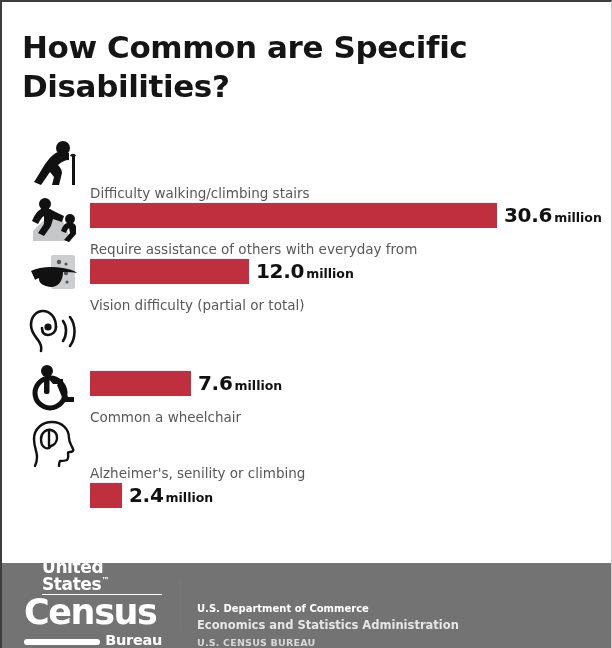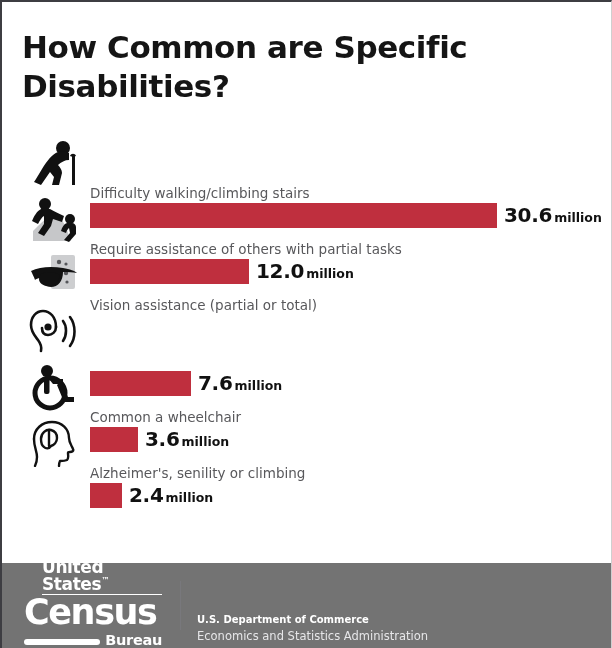--- a/index.html
+++ b/index.html
@@ -184,21 +184,21 @@
     color: #ffffff;
   }
   .agency-1 {
     font-size: 10px;
     font-weight: bold;
     font-family: "DejaVu Sans", sans-serif;
     margin-bottom: 4px;
   }
   .agency-2 {
     font-size: 11.5px;
-    font-weight: normal;
+    font-weight: bold;
     color: #e6e6e8;
     font-family: "DejaVu Sans", sans-serif;
     margin-bottom: 5px;
   }
   .agency-3 {
     font-size: 9.5px;
     font-weight: bold;
     letter-spacing: 0.2px;
     color: #d8d8da;
     font-family: "DejaVu Sans", sans-serif;
@@ -241,21 +241,21 @@
           <path d="M8 46 L8 36 C16 28 24 20 32 18 L40 30 L46 46 Z" fill="#c6c7c9"></path>
           <g fill="#111111">
             <circle cx="20" cy="9" r="6"></circle>
             <path d="M16 14 C12 16 9 21 7 26 L13 29 C15 25 17 22 19 21 L19 29 L13 38 L19 41 L26 31 L28 24 C31 25 34 26 37 27 L39 21 C34 19 29 16 25 14 Z"></path>
             <circle cx="45" cy="24" r="5"></circle>
             <path d="M42 28 C39 29 37 32 36 36 L41 38 C42 35 43 34 44 33 L45 38 L39 45 L44 47 L51 39 L51 32 C51 30 49 28 47 28 Z"></path>
           </g>
         </svg>
       </div>
       <div class="row-body">
-        <div class="row-label">Require assistance of others with partial tasks</div>
+        <div class="row-label">Require assistance of others with everyday from</div>
         <div class="bar-line">
           <div class="bar" style="width:159px"></div>
           <div class="value"><span>12.0</span><span class="unit">million</span></div>
         </div>
       </div>
     </div>
 
     <div class="row">
       <div class="icon-cell">
         <svg width="58" height="48" viewBox="0 0 58 48">
@@ -268,21 +268,21 @@
             <circle cx="34" cy="29" r="1.6"></circle>
               <circle cx="42" cy="31" r="1.6"></circle>
           </g>
           <g fill="#111111">
             <path d="M6 20 C14 16 26 15 38 17 C45 18 50 20 52 22 C48 21 43 21 38 21 C38 30 33 36 26 36 C20 36 16 32 15 27 C13 27 11 28 10 29 C9 26 7 22 6 20 Z"></path>
             <path d="M24 21 C18 21 14 24 14 28 C14 32 18 35 23 35 C29 35 34 31 35 24 C32 22 28 21 24 21 Z"></path>
           </g>
         </svg>
       </div>
       <div class="row-body">
-        <div class="row-label">Vision assistance (partial or total)</div>
+        <div class="row-label">Vision difficulty (partial or total)</div>
       </div>
     </div>
 
     <div class="row">
       <div class="icon-cell">
         <svg width="58" height="48" viewBox="0 0 58 48">
           <g fill="none" stroke="#111111" stroke-width="2.6" stroke-linecap="round">
             <path d="M31 20 C31 10 25 4 18 4 C11 4 6 10 6 18 C6 25 10 29 13 33 C16 37 17 40 16 44"></path>
             <path d="M31 20 C31 25 27 28 23 28 C19 28 17 25 17 21"></path>
             <path d="M38 14 C42 19 42 28 38 34"></path>
@@ -306,24 +306,20 @@
             <circle cx="22" cy="8" r="6"></circle>
             <circle cx="25" cy="30" r="15" fill="none" stroke="#111111" stroke-width="5"></circle>
             <rect x="19" y="16" width="5.5" height="15" rx="2"></rect>
             <path d="M24 16 L38 16 L38 21 L28 21 Z"></path>
             <path d="M36 18 L43 34 L49 34 L49 39 L39 39 L32 22 Z"></path>
           </g>
         </svg>
       </div>
       <div class="row-body">
         <div class="row-label">Common a wheelchair</div>
-        <div class="bar-line">
-          <div class="bar" style="width:48px"></div>
-          <div class="value"><span>3.6</span><span class="unit">million</span></div>
-        </div>
       </div>
     </div>
 
     <div class="row">
       <div class="icon-cell">
         <svg width="58" height="48" viewBox="0 0 58 48">
           <g fill="none" stroke="#111111" stroke-width="2.4" stroke-linecap="round" stroke-linejoin="round">
             <path d="M9 20 C9 10 17 3 27 3 C37 3 44 10 44 19 C44 24 47 27 48 30 C49 32 47 33 45 33 C44 33 43 33 43 34 C43 37 44 39 42 41 C40 42 37 42 35 42 C34 44 34 46 34 47"></path>
             <path d="M9 20 C9 28 12 32 12 38 C12 42 11 45 10 47"></path>
             <path d="M16 20 C16 14 21 10 26 11 C30 12 32 15 32 19 C32 23 29 26 26 27 C24 30 21 30 19 28 C16 26 16 23 16 20 Z"></path>
@@ -350,16 +346,17 @@
       <div class="logo-mid">Census</div>
       <div class="logo-bottom">
         <div class="logo-bar"></div>
         <div class="logo-bureau">Bureau</div>
       </div>
     </div>
     <div class="footer-divider"></div>
     <div class="agency">
       <div class="agency-1">U.S. Department of Commerce</div>
       <div class="agency-2">Economics and Statistics Administration</div>
+      <div class="agency-3">U.S. CENSUS BUREAU</div>
     </div>
   </div>
 
 </div>
 
 </body></html>

